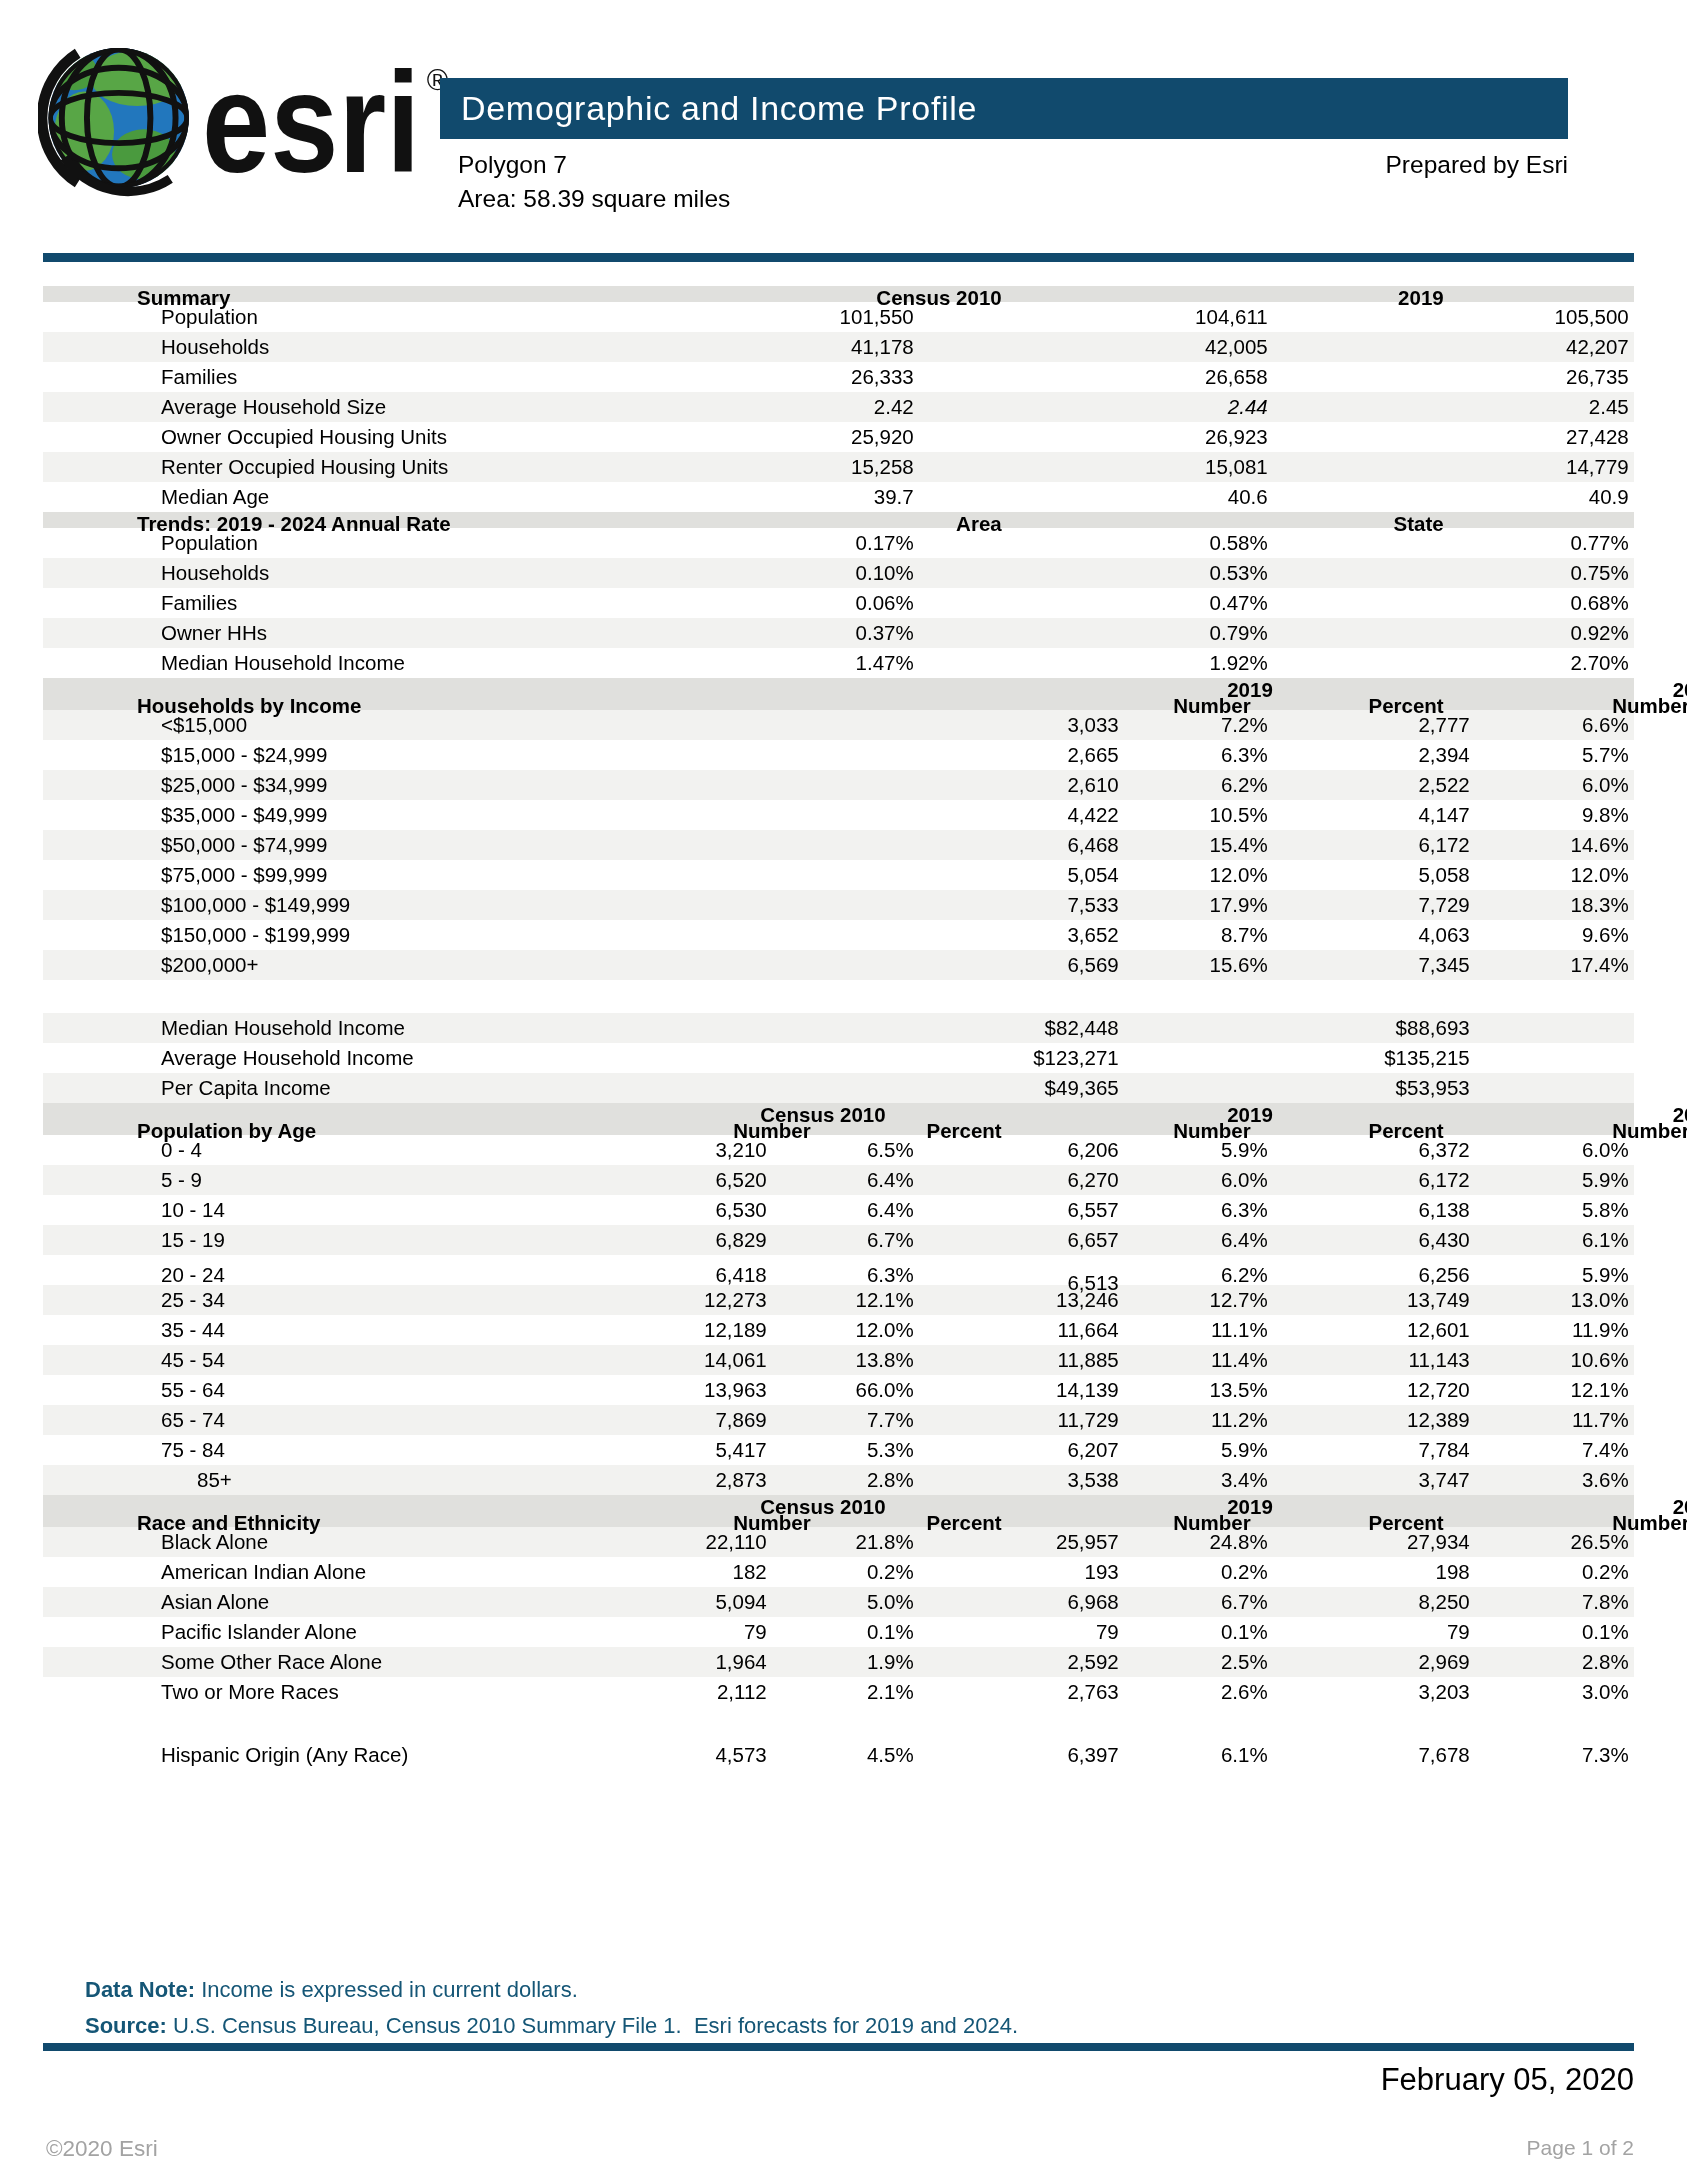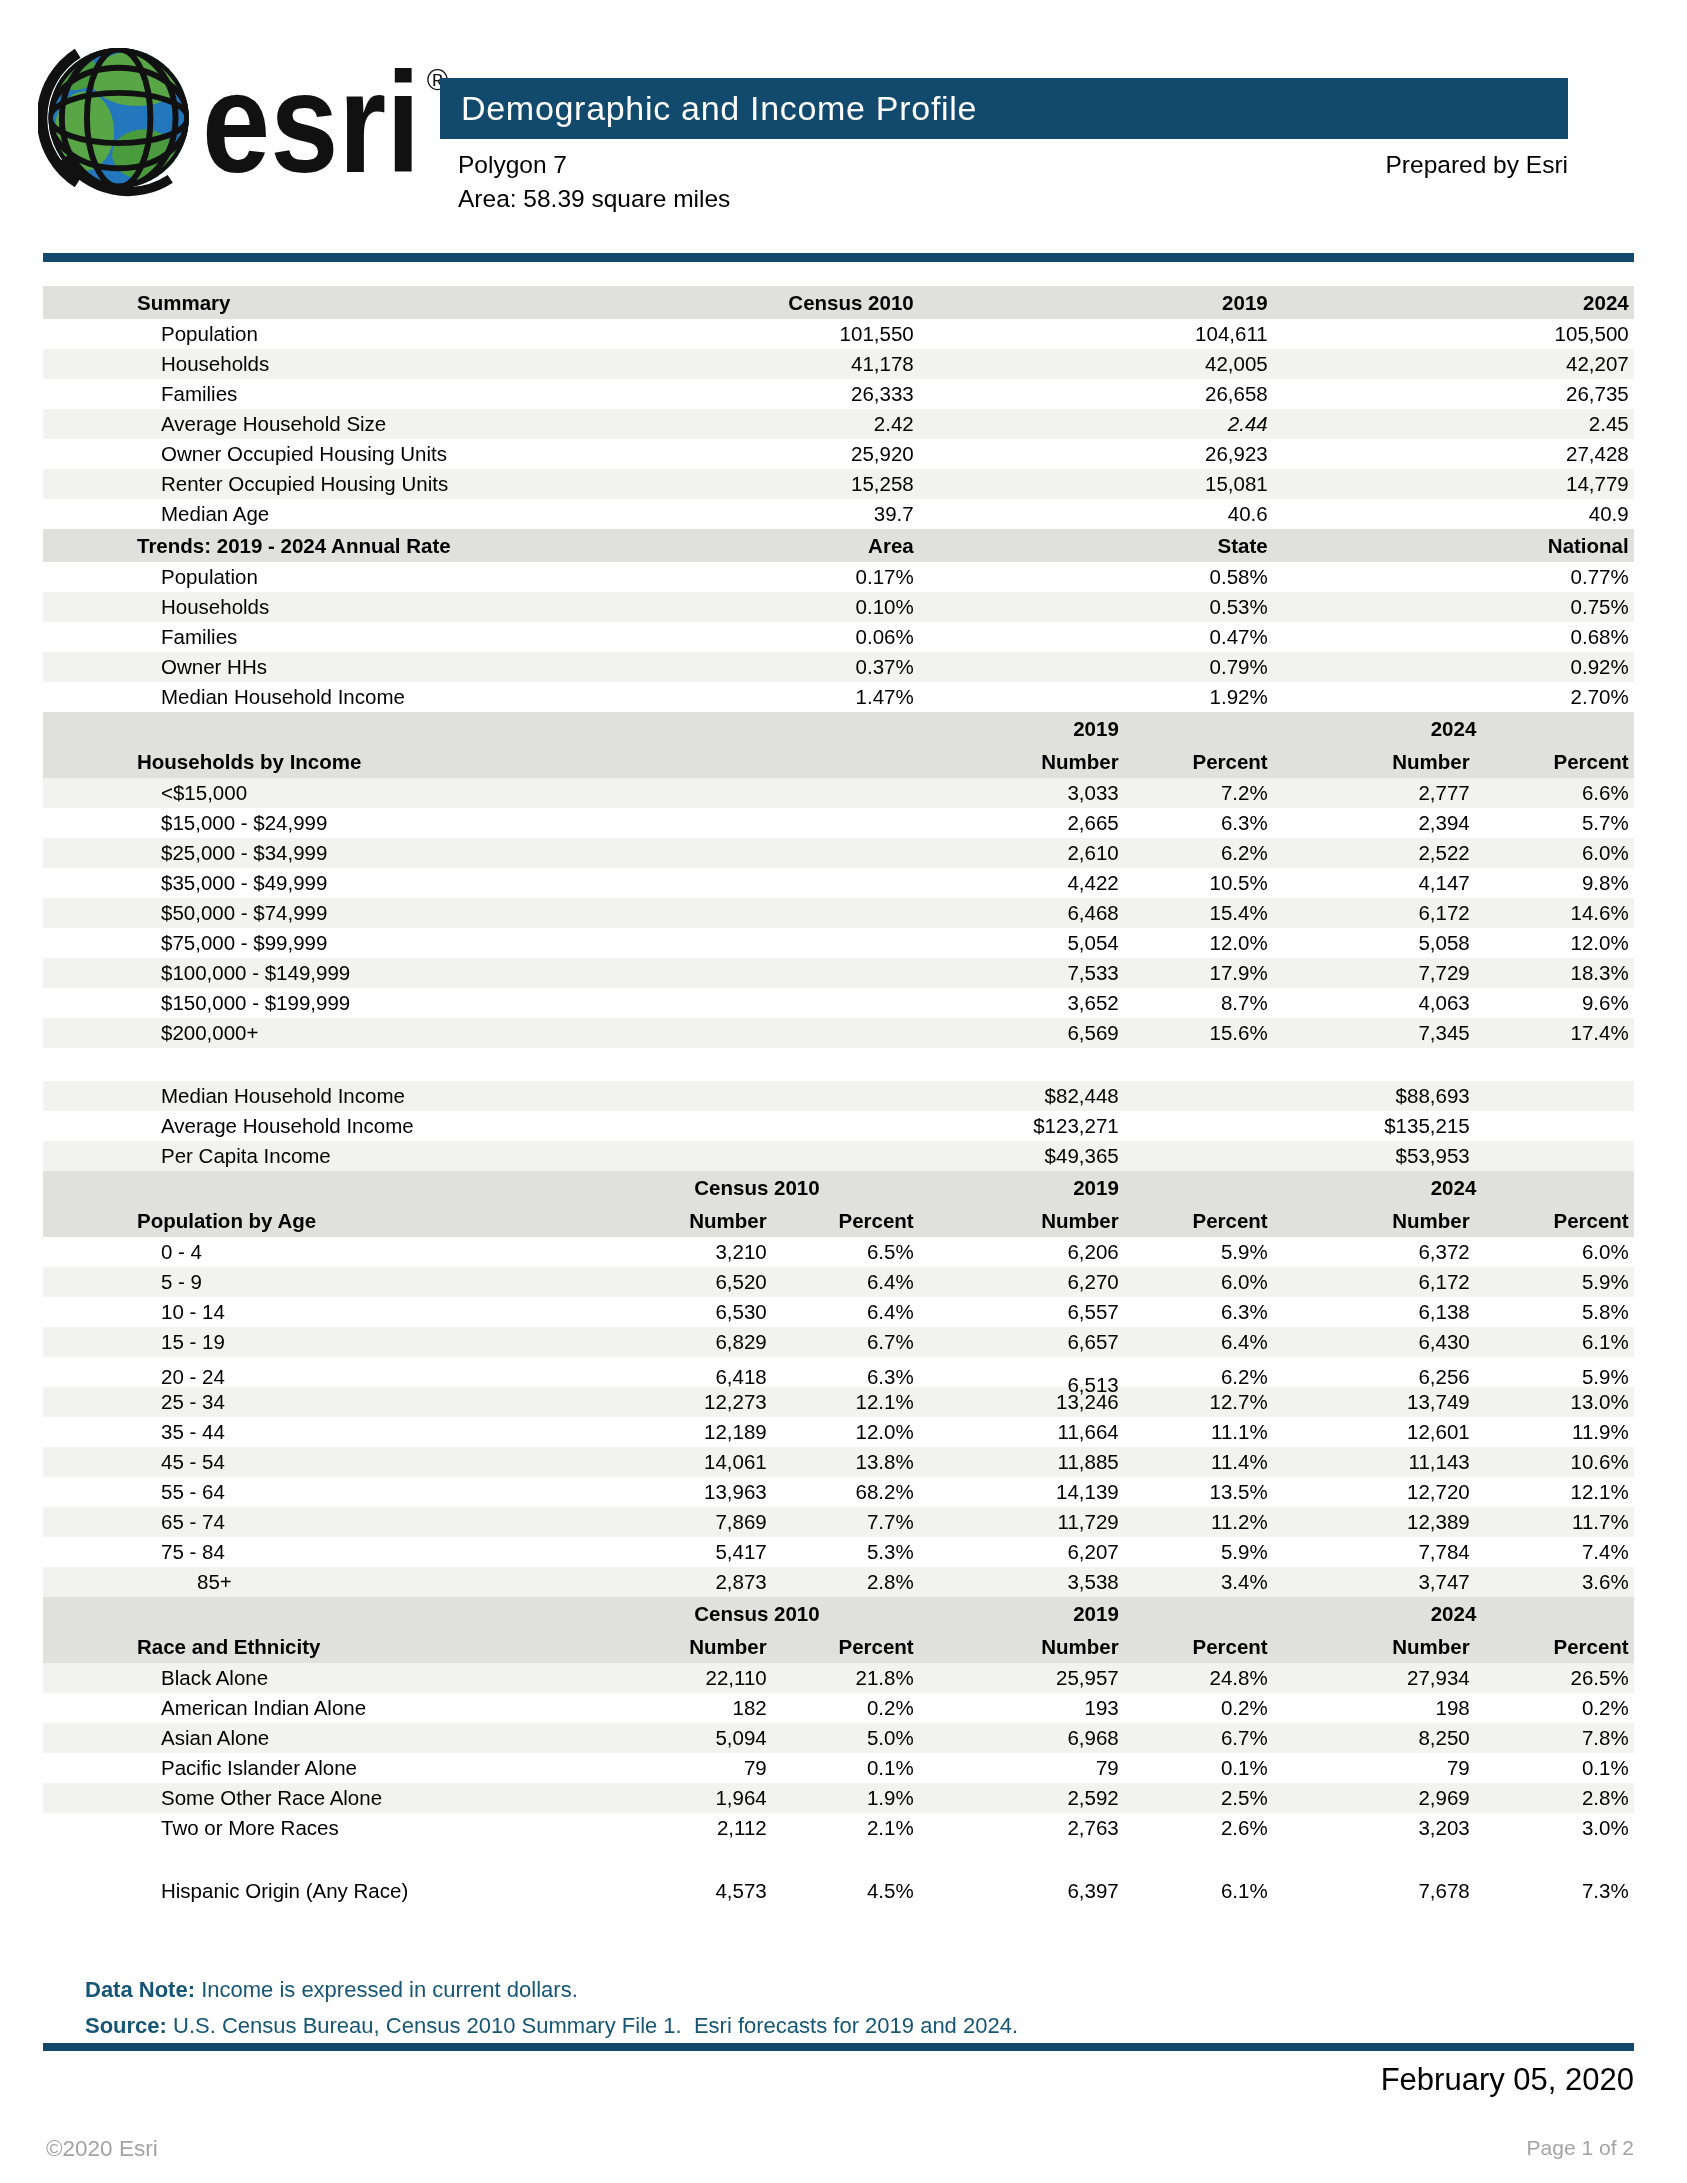--- a/index.html
+++ b/index.html
@@ -13,21 +13,21 @@
              padding-left:21px;box-sizing:border-box;font-size:34px;letter-spacing:0.7px;}
   .sub1{position:absolute;left:458px;top:151px;font-size:24.5px;}
   .sub2{position:absolute;left:458px;top:185px;font-size:24.5px;}
   .prepared{position:absolute;right:119px;top:151px;font-size:24.5px;}
   .rule-top{position:absolute;left:43px;top:253px;width:1591px;height:8.6px;background:#114a6d;}
 
   
   .report-table{position:absolute;left:43px;top:286px;width:1591px;}
   .row{display:grid;grid-template-columns:552px 177px 147px 205px 149px 202px 159px;}
   .data-row{height:30px;}
-  .band-line{height:33px;background:#e0e0dd;}
+  .band-line{height:16px;background:#e0e0dd;gap:44px;}
   .gray{background:#f2f2f0;}
   .spacer{height:33px;background:#ffffff;}
   .c{font-size:20.5px;text-align:right;padding-right:5.3px;align-self:center;white-space:nowrap;}
   .l{font-size:20.5px;text-align:left;padding-left:118px;align-self:center;white-space:nowrap;grid-column:1;}
   .band-title{font-weight:700;padding-left:94px;}
   .bh{font-weight:700;}
   .yc{font-size:20.5px;font-weight:700;text-align:center;align-self:center;}
   .indent2{padding-left:154px;}
 
   
@@ -337,21 +337,21 @@
         <div class="c" style="grid-column: 2;">14,061</div>
         <div class="c" style="grid-column: 3;">13.8%</div>
         <div class="c" style="grid-column: 4;">11,885</div>
         <div class="c" style="grid-column: 5;">11.4%</div>
         <div class="c" style="grid-column: 6;">11,143</div>
         <div class="c" style="grid-column: 7;">10.6%</div>
       </div>
       <div class="row data-row">
         <div class="l">55 - 64</div>
         <div class="c" style="grid-column: 2;">13,963</div>
-        <div class="c" style="grid-column: 3;">68.2%</div>
+        <div class="c" style="grid-column: 3;">66.0%</div>
         <div class="c" style="grid-column: 4;">14,139</div>
         <div class="c" style="grid-column: 5;">13.5%</div>
         <div class="c" style="grid-column: 6;">12,720</div>
         <div class="c" style="grid-column: 7;">12.1%</div>
       </div>
       <div class="row data-row gray">
         <div class="l">65 - 74</div>
         <div class="c" style="grid-column: 2;">7,869</div>
         <div class="c" style="grid-column: 3;">7.7%</div>
         <div class="c" style="grid-column: 4;">11,729</div>

